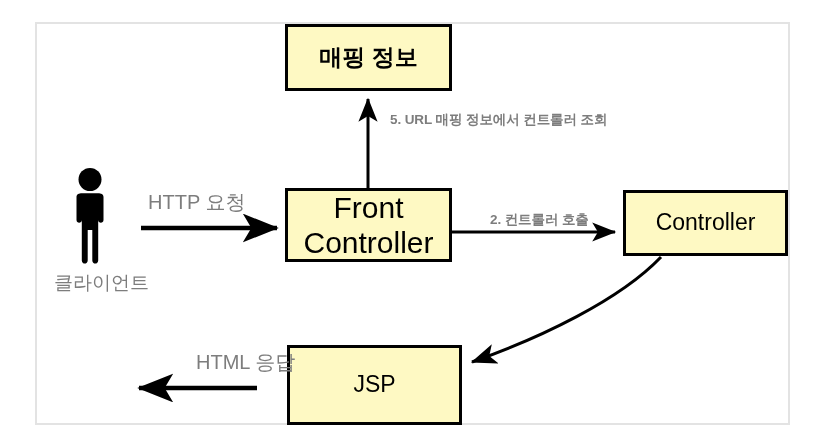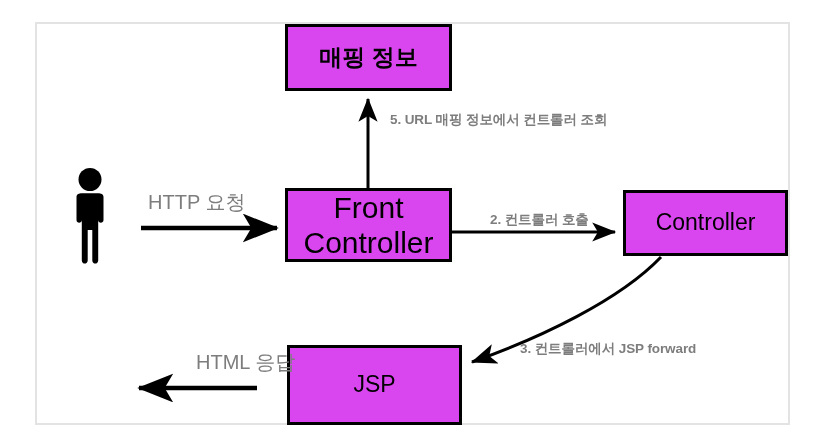--- a/index.html
+++ b/index.html
@@ -24,21 +24,21 @@
     width: 755px;
     height: 403px;
     border: 2px solid #e3e3e3;
     box-sizing: border-box;
     background: #ffffff;
   }
   .node-box {
     position: absolute;
     box-sizing: border-box;
     border: 3px solid #000000;
-    background: #d946ef;
+    background: #fef9c3;
     display: flex;
     align-items: center;
     justify-content: center;
     text-align: center;
     color: #000000;
     line-height: 1.18;
     font-weight: 400;
   }
   #box-mapping {
     left: 285px;
@@ -152,20 +152,21 @@
 
   <svg class="person" viewBox="0 0 56 98">
     <circle cx="28" cy="11.5" r="11.5" fill="#000000"></circle>
     <path d="M14.5 29 C 14.5 26, 17 25.2, 20 25.2 L36 25.2 C39 25.2, 41.5 26, 41.5 29
              L41.5 52 C41.5 55.6, 36.2 55.6, 36.2 52 L36.2 34
              L36.2 92.5 C36.2 96.6, 30.3 96.6, 30.3 92.5 L30.3 62
              L25.7 62 L25.7 92.5 C25.7 96.6, 19.8 96.6, 19.8 92.5
              L19.8 34 L19.8 52 C19.8 55.6, 14.5 55.6, 14.5 52 Z" fill="#000000"></path>
   </svg>
 
+  <div id="label-client">클라이언트</div>
 
   <div class="node-box" id="box-mapping">
     <span>매핑 정보</span>
   </div>
 
   <div class="node-box" id="box-front-controller">
     <span>
       <span>Front</span><br>
       <span>Controller</span>
     </span>
@@ -176,19 +177,18 @@
   </div>
 
   <div class="node-box" id="box-jsp">
     <span>JSP</span>
   </div>
 
   <div class="edge-label numbered" id="label-step1">5. URL 매핑 정보에서 컨트롤러 조회</div>
 
   <div class="edge-label numbered" id="label-step2">2. 컨트롤러 호출</div>
 
-  <div class="edge-label numbered" id="label-step3">3. 컨트롤러에서 JSP forward</div>
 
   <div class="edge-label plain" id="label-http-req">HTTP 요청</div>
 
   <div class="edge-label plain" id="label-html-res">HTML 응답</div>
 
 </div>
 
 </body></html>

